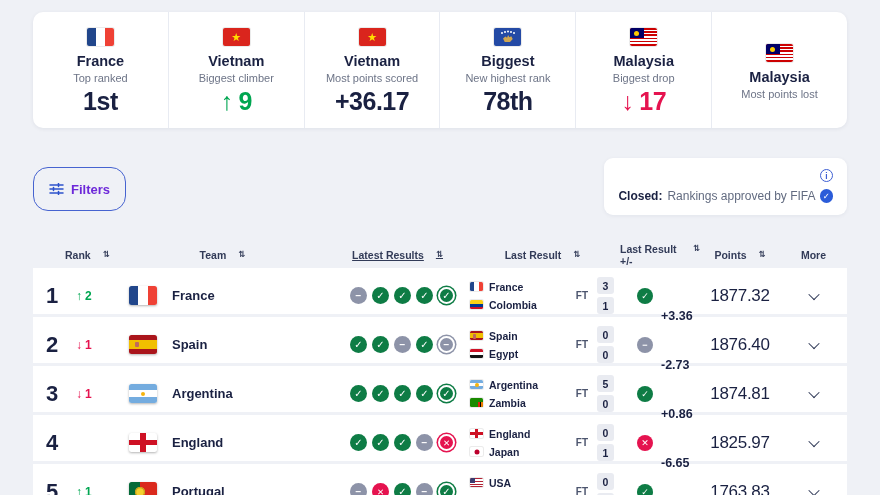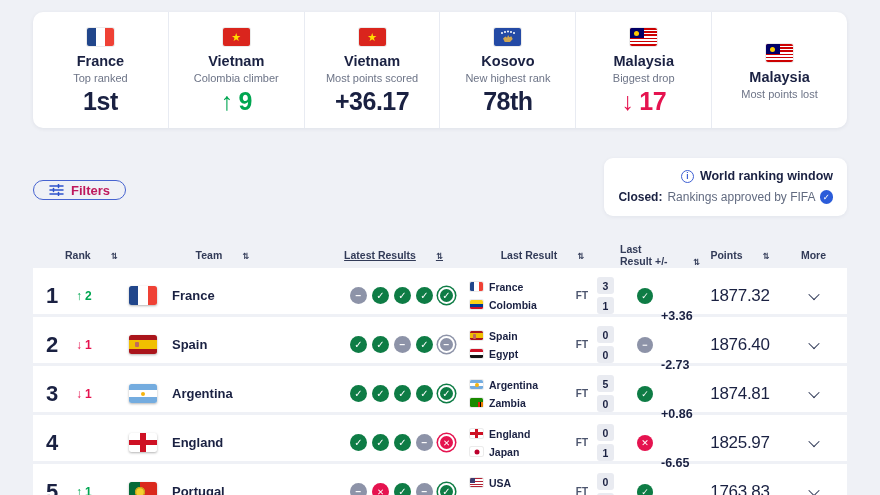--- a/index.html
+++ b/index.html
@@ -76,24 +76,24 @@
     width:42%; height:55%; background:linear-gradient(90deg,#de2010 0 33%,#000 33% 66%,#ef7d00 66%); }
   [data-flag="japan"]    { background:#fff; }
   [data-flag="japan"]::before { content:""; position:absolute; left:50%; top:50%;
     transform:translate(-50%,-50%); width:5px; height:5px; border-radius:50%; background:#bc002d; }
   [data-flag="usa"]      { background:repeating-linear-gradient(180deg,#b22234 0 1.4px,#fff 1.4px 2.8px); }
   [data-flag="usa"]::before { content:""; position:absolute; left:0; top:0;
     width:42%; height:55%; background:#3c3b6e; }
 
   
   .filters-btn {
-    position:absolute; left:33px; top:180px; height:20px; padding:0 15px;
+    position:absolute; left:33px; top:167px; height:44px; padding:0 15px;
     border:1.5px solid #4663d0; border-radius:15px; background:transparent;
     display:flex; align-items:center; gap:7px; cursor:pointer;
-    color:#be185d; font-size:13px; font-weight:700;
+    color:#6d28d9; font-size:13px; font-weight:700;
   }
 
   
   .window-card {
     position:absolute; right:33px; top:158px; min-width:196px;
     background:#fff; border-radius:9px; padding:11px 14px 12px;
     box-shadow:0 1px 4px rgba(20,30,60,.06); text-align:right;
   }
   .wc-title-row { display:flex; align-items:center; justify-content:flex-end; gap:6px; }
   .wc-title { font-size:12.5px; font-weight:700; color:#1a2142; }
@@ -104,21 +104,21 @@
     align-items:center; justify-content:flex-end; gap:4px; }
   .wc-status b { color:#1a2142; font-weight:700; margin-right:1px; }
   .verified-icon { width:13.5px; height:13.5px; border-radius:50%; background:#2b5cd9;
     display:inline-flex; align-items:center; justify-content:center; flex:none; }
   .verified-icon::before { content:"\2713"; color:#fff; font-size:8.5px; font-weight:700; }
 
   
   .table-wrap { position:absolute; left:33px; top:243px; width:814px; }
   .t-grid { display:grid; grid-template-columns:82px 175px 175px 155px 80px 80px 67px; align-items:center; }
   .t-head { height:22px; font-size:10.5px; font-weight:700; color:#323b58; }
-  .t-head .hc { display:flex; align-items:flex-end; gap:20px; cursor:pointer; }
+  .t-head .hc { display:flex; align-items:flex-start; gap:12px; cursor:pointer; }
   .hc-rank { padding-left:32px; }
   .hc-team { justify-content:center; padding-left:40px; }
   .hc-latest { justify-content:flex-end; padding-right:22px;text-decoration:underline; }
   .hc-center { justify-content:center; }
   .sort-icon { font-size:8.5px; color:#323b58; }
 
   .t-row { background:#fff; height:46px; margin-top:3px; cursor:pointer; }
   .t-row:first-of-type { margin-top:0; }
 
   .c-rank { display:flex; align-items:center; padding-left:13px; }
@@ -177,37 +177,37 @@
     <span class="flag f-lg" data-flag="france"></span>
     <div class="stat-country">France</div>
     <div class="stat-label">Top ranked</div>
     <div class="stat-value" data-change="plain">
         <span>1st</span>
       </div>
   </div>
   <div class="stat">
     <span class="flag f-lg" data-flag="vietnam"></span>
     <div class="stat-country">Vietnam</div>
-    <div class="stat-label">Colombia climber</div>
+    <div class="stat-label">Biggest climber</div>
     <div class="stat-value" data-change="up">
         <span class="sv-arrow"></span>
         <span>9</span>
       </div>
   </div>
   <div class="stat">
     <span class="flag f-lg" data-flag="vietnam"></span>
     <div class="stat-country">Vietnam</div>
     <div class="stat-label">Most points scored</div>
     <div class="stat-value" data-change="plain">
         <span>+36.17</span>
       </div>
   </div>
   <div class="stat">
     <span class="flag f-lg" data-flag="kosovo"></span>
-    <div class="stat-country">Kosovo</div>
+    <div class="stat-country">Biggest</div>
     <div class="stat-label">New highest rank</div>
     <div class="stat-value" data-change="plain">
         <span>78th</span>
       </div>
   </div>
   <div class="stat">
     <span class="flag f-lg" data-flag="malaysia"></span>
     <div class="stat-country">Malaysia</div>
     <div class="stat-label">Biggest drop</div>
     <div class="stat-value" data-change="down">
@@ -232,21 +232,20 @@
         <line x1="4.5" y1="4.5" x2="4.5" y2="7.5"></line>
         <line x1="9.5" y1="8.5" x2="9.5" y2="11.5"></line>
     </g>
   </svg>
   <span>Filters</span>
 </button>
 
 <div class="window-card">
   <div class="wc-title-row">
     <span class="info-icon"></span>
-    <span class="wc-title">World ranking window</span>
   </div>
   <div class="wc-status">
     <b>Closed:</b>
     <span>Rankings approved by FIFA</span>
     <span class="verified-icon"></span>
   </div>
 </div>
 
 <div class="table-wrap">
 

